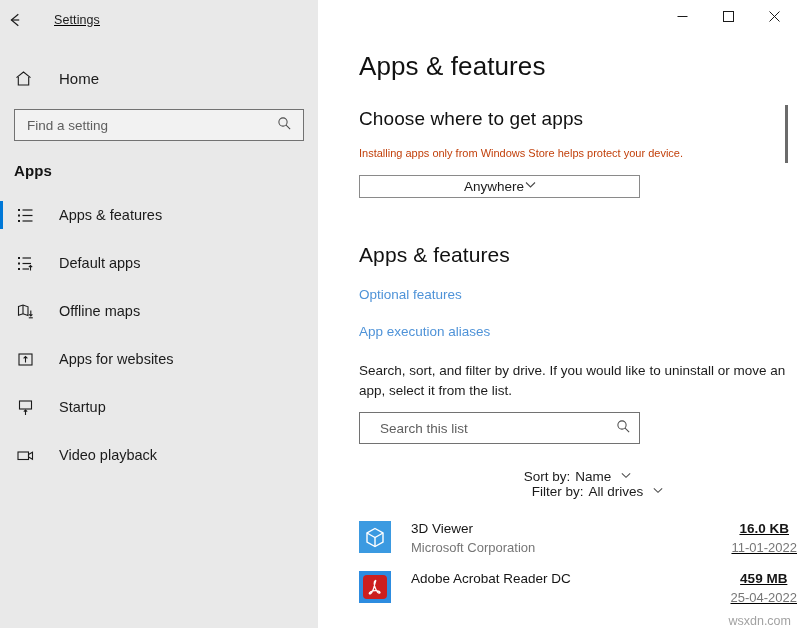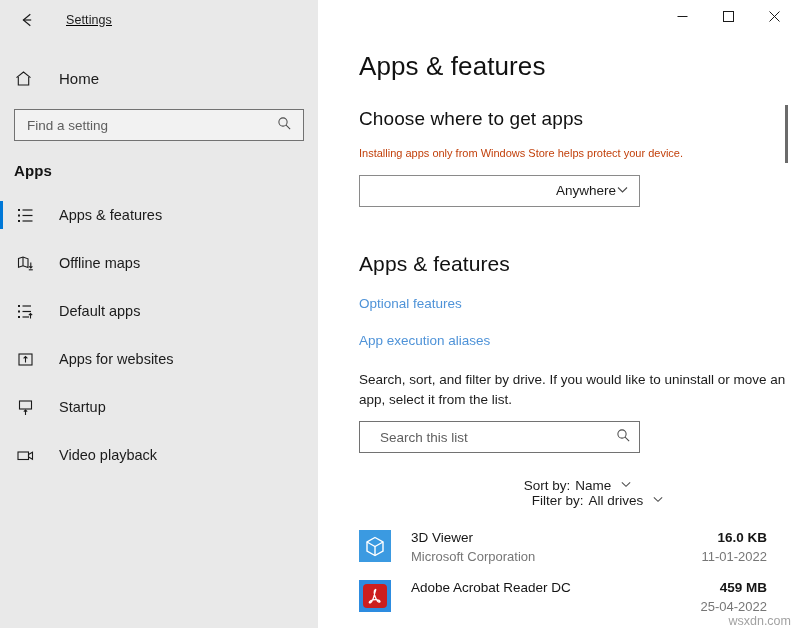--- a/index.html
+++ b/index.html
@@ -24,21 +24,21 @@
     position: relative;
     width: 318px;
     height: 628px;
     background: #e9e9e9;
     flex: 0 0 318px;
   }
   .sidebar-titlebar {
     height: 40px;
     display: flex;
     align-items: center;
-    padding-left: 13px;
+    padding-left: 1px;
     text-decoration: underline;
   }
   .back-btn {
     width: 30px;
     height: 28px;
     display: flex;
     align-items: center;
     justify-content: center;
     cursor: pointer;
   }
@@ -175,26 +175,26 @@
   }
   .body-text {
     font-size: 11px;
     color: #c2410c;
     margin-top: 16px;
     line-height: 1.45;
   }
   .dropdown {
     margin-top: 13px;
     width: 281px;
-    height: 32px;
+    height: 23px;
     border: 1.6px solid #8a8a8a;
     background: #ffffff;
     display: flex;
     align-items: center;
-    justify-content: flex-end;
+    justify-content: center;
     padding: 0 10px 0 12px;
     cursor: pointer;
   }
   .dropdown-value { font-size: 13.5px; color: #1b1b1b; }
 
   .section-head2 {
     font-size: 21px;
     color: #111111;
     margin-top: 45px;
     letter-spacing: .1px;
@@ -268,22 +268,22 @@
     flex: 0 0 32px;
     display: flex;
     align-items: center;
     justify-content: center;
   }
   .app-text { margin-left: 20px; padding-top: 0px; }
   .app-name { font-size: 13.5px; color: #151515; }
   .app-pub { font-size: 13px; color: #767676; margin-top: 4px; }
   .app-meta {
     margin-left: auto;
-    text-align: right;
-    padding-right: 30px;
+    text-align: center;
+    text-decoration: underline;
   }
   .app-size { font-size: 13.5px; color: #151515; font-weight: bold; }
   .app-date { font-size: 13px; color: #767676; margin-top: 4px; }
 
   .scrollbar-track {
     position: absolute;
     top: 32px;
     right: 9px;
     width: 3px;
     height: 596px;
@@ -354,52 +354,52 @@
           <svg width="19" height="19" viewBox="0 0 19 19">
             <rect x="2" y="3" width="2" height="2" fill="#1b1b1b"></rect>
             <rect x="2" y="8.5" width="2" height="2" fill="#1b1b1b"></rect>
             <rect x="2" y="14" width="2" height="2" fill="#1b1b1b"></rect>
             <line x1="6.5" y1="4" x2="16.5" y2="4" stroke="#1b1b1b" stroke-width="1.2"></line>
             <line x1="6.5" y1="9.5" x2="16.5" y2="9.5" stroke="#1b1b1b" stroke-width="1.2"></line>
             <line x1="6.5" y1="15" x2="16.5" y2="15" stroke="#1b1b1b" stroke-width="1.2"></line>
           </svg>
         </span>
         <span class="nav-label">Apps &amp; features</span>
-      </div>
-
-      <div class="nav-item">
-        <span class="nav-icon">
-          <svg width="19" height="19" viewBox="0 0 19 19">
-            <path d="M2.5 4.5 L7 3 L12 4.8 L12 13.5 L7 11.8 L2.5 13.3 Z" fill="none" stroke="#1b1b1b" stroke-width="1.1"></path>
-            <line x1="7" y1="3" x2="7" y2="11.8" stroke="#1b1b1b" stroke-width="1.1"></line>
-            <path d="M14.8 8.5 L14.8 14 M13.2 12.4 L14.8 14 L16.4 12.4" fill="none" stroke="#1b1b1b" stroke-width="1.1"></path>
-            <line x1="12.8" y1="15.8" x2="16.8" y2="15.8" stroke="#1b1b1b" stroke-width="1.1"></line>
-          </svg>
-        </span>
-        <span class="nav-label">Offline maps</span>
       </div>
 
       <div class="nav-item">
         <span class="nav-icon">
           <svg width="19" height="19" viewBox="0 0 19 19">
             <rect x="2" y="3" width="2" height="2" fill="#1b1b1b"></rect>
             <rect x="2" y="8.5" width="2" height="2" fill="#1b1b1b"></rect>
             <rect x="2" y="14" width="2" height="2" fill="#1b1b1b"></rect>
             <line x1="6.5" y1="4" x2="15" y2="4" stroke="#1b1b1b" stroke-width="1.2"></line>
             <line x1="6.5" y1="9.5" x2="15" y2="9.5" stroke="#1b1b1b" stroke-width="1.2"></line>
             <line x1="6.5" y1="15" x2="13" y2="15" stroke="#1b1b1b" stroke-width="1.2"></line>
             <path d="M14.5 16.5 L14.5 11.5 M12.8 13.2 L14.5 11.5 L16.2 13.2" fill="none" stroke="#1b1b1b" stroke-width="1.1"></path>
           </svg>
         </span>
         <span class="nav-label">Default apps</span>
       </div>
 
       <div class="nav-item">
         <span class="nav-icon">
           <svg width="19" height="19" viewBox="0 0 19 19">
+            <path d="M2.5 4.5 L7 3 L12 4.8 L12 13.5 L7 11.8 L2.5 13.3 Z" fill="none" stroke="#1b1b1b" stroke-width="1.1"></path>
+            <line x1="7" y1="3" x2="7" y2="11.8" stroke="#1b1b1b" stroke-width="1.1"></line>
+            <path d="M14.8 8.5 L14.8 14 M13.2 12.4 L14.8 14 L16.4 12.4" fill="none" stroke="#1b1b1b" stroke-width="1.1"></path>
+            <line x1="12.8" y1="15.8" x2="16.8" y2="15.8" stroke="#1b1b1b" stroke-width="1.1"></line>
+          </svg>
+        </span>
+        <span class="nav-label">Offline maps</span>
+      </div>
+
+      <div class="nav-item">
+        <span class="nav-icon">
+          <svg width="19" height="19" viewBox="0 0 19 19">
             <rect x="3" y="4" width="13" height="11" fill="none" stroke="#1b1b1b" stroke-width="1.1"></rect>
             <path d="M9.5 12.5 L9.5 6.5 M7.6 8.4 L9.5 6.5 L11.4 8.4" fill="none" stroke="#1b1b1b" stroke-width="1.1"></path>
           </svg>
         </span>
         <span class="nav-label">Apps for websites</span>
       </div>
 
       <div class="nav-item">
         <span class="nav-icon">
           <svg width="19" height="19" viewBox="0 0 19 19">

